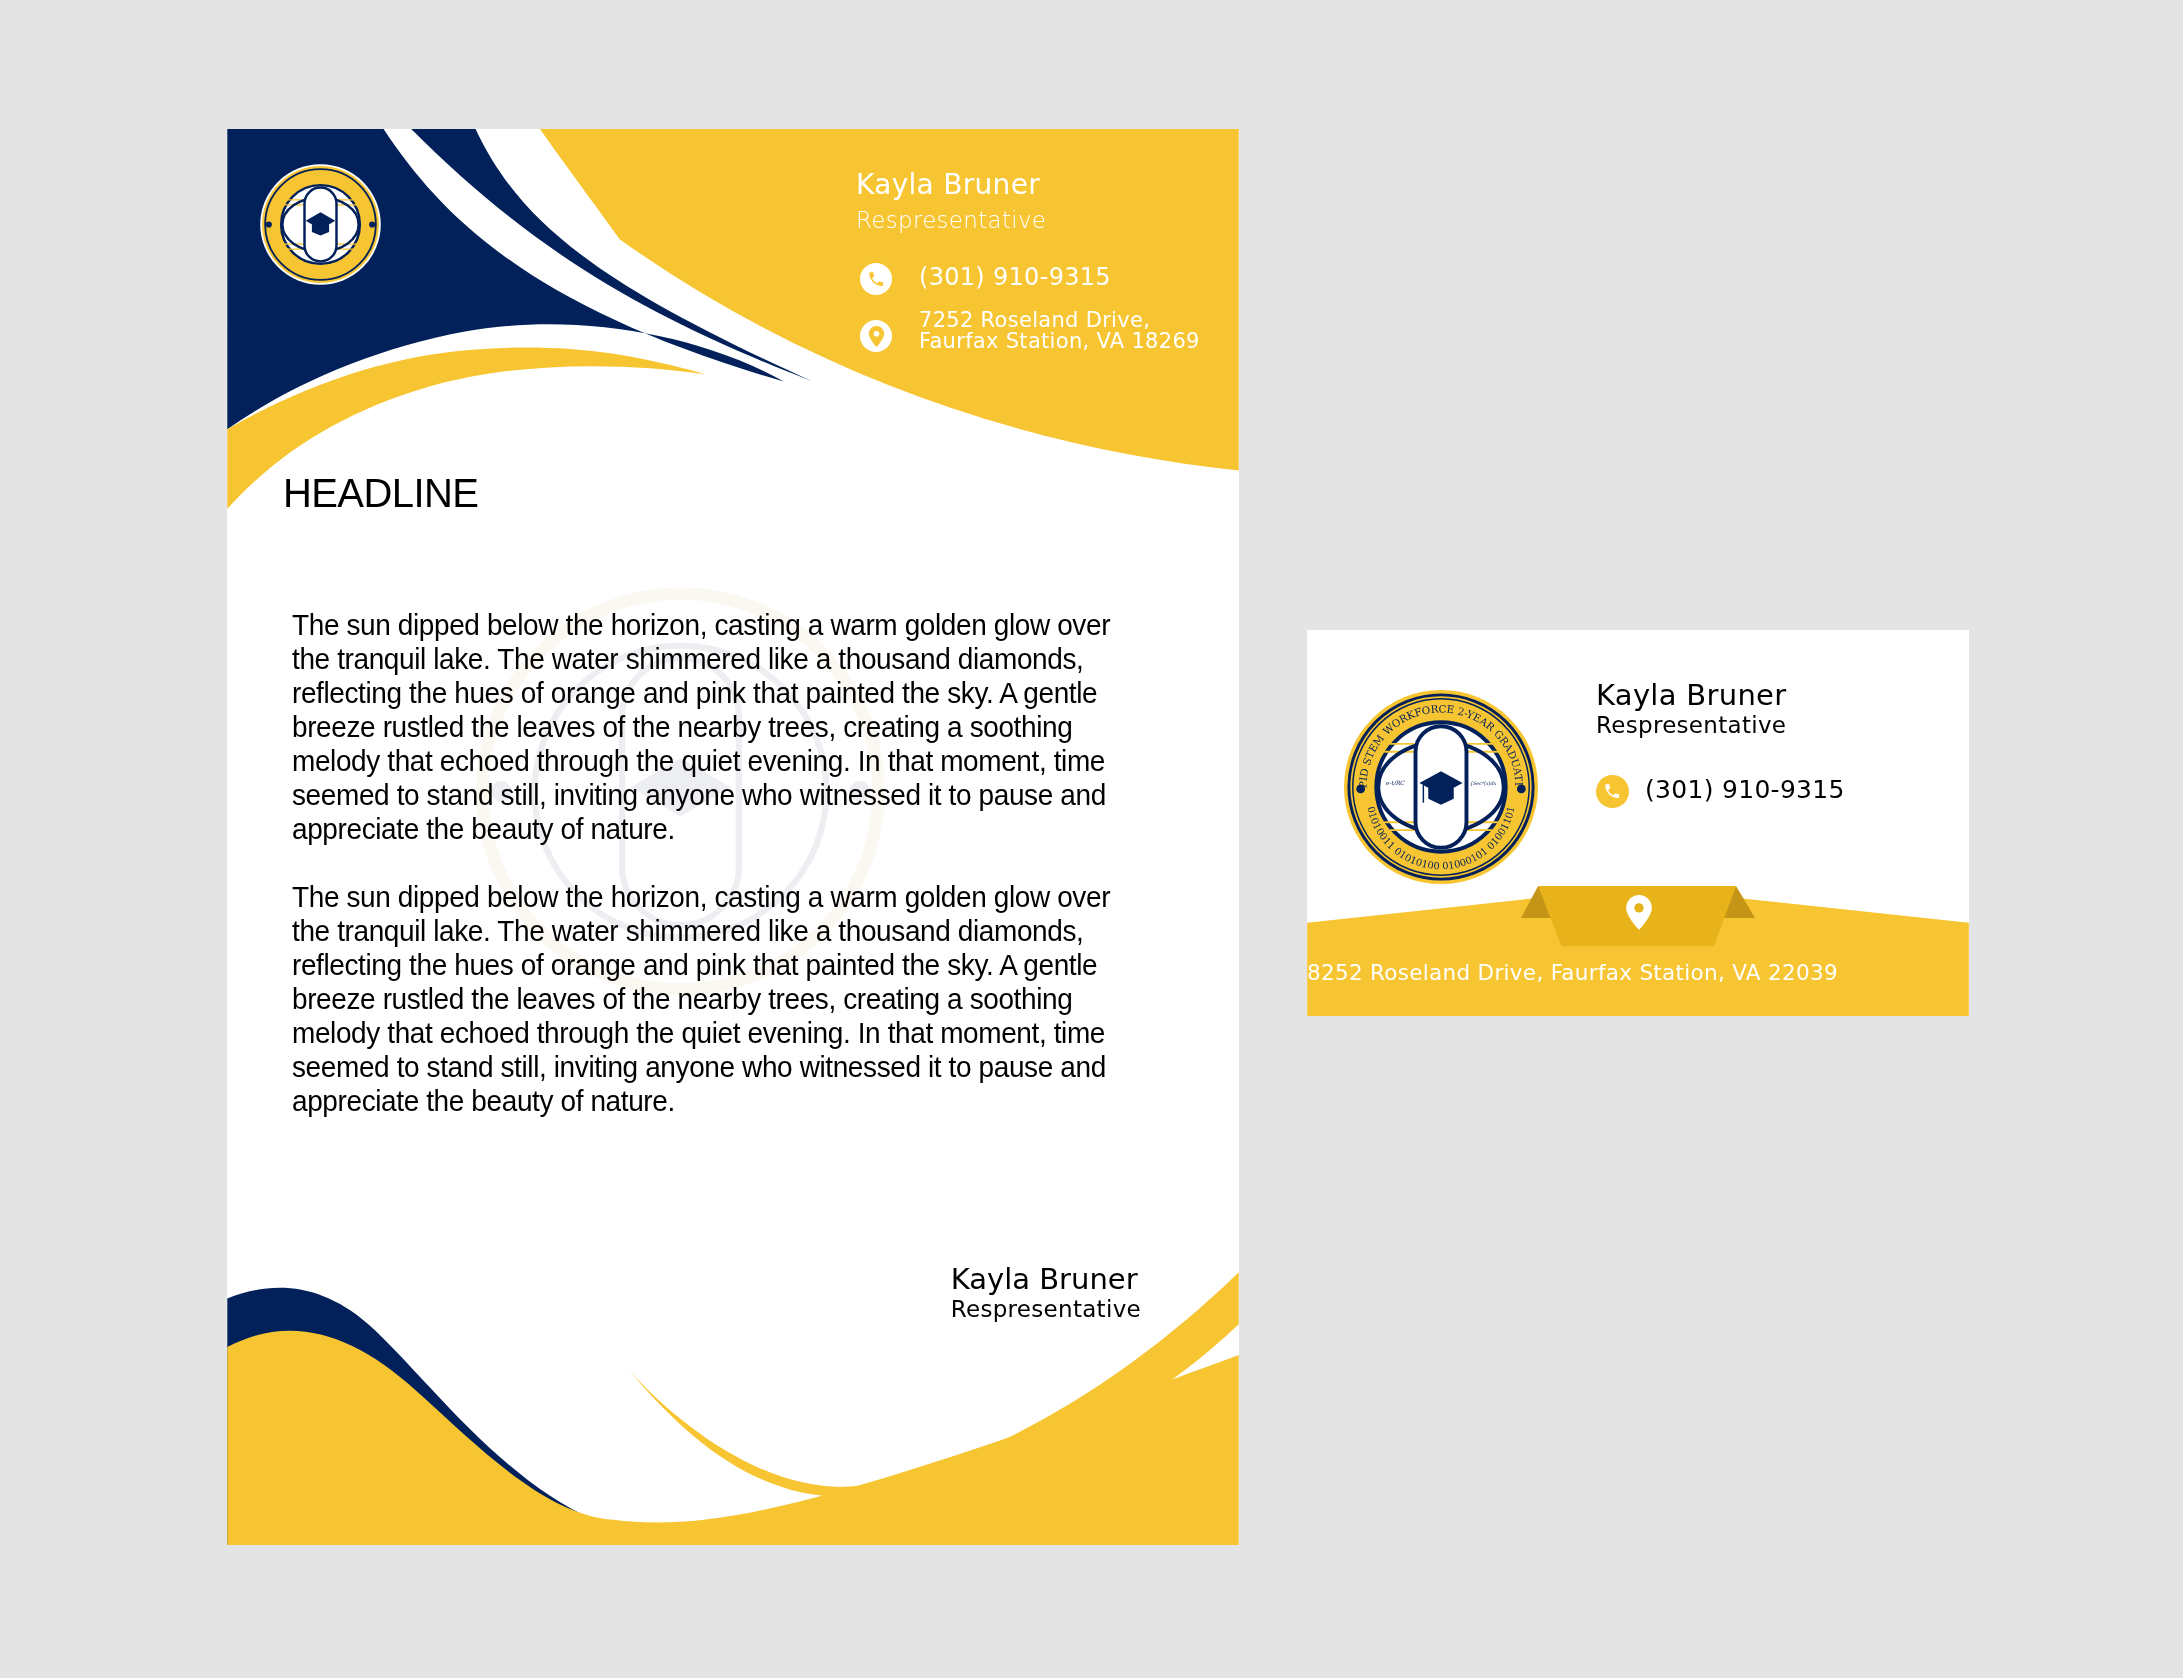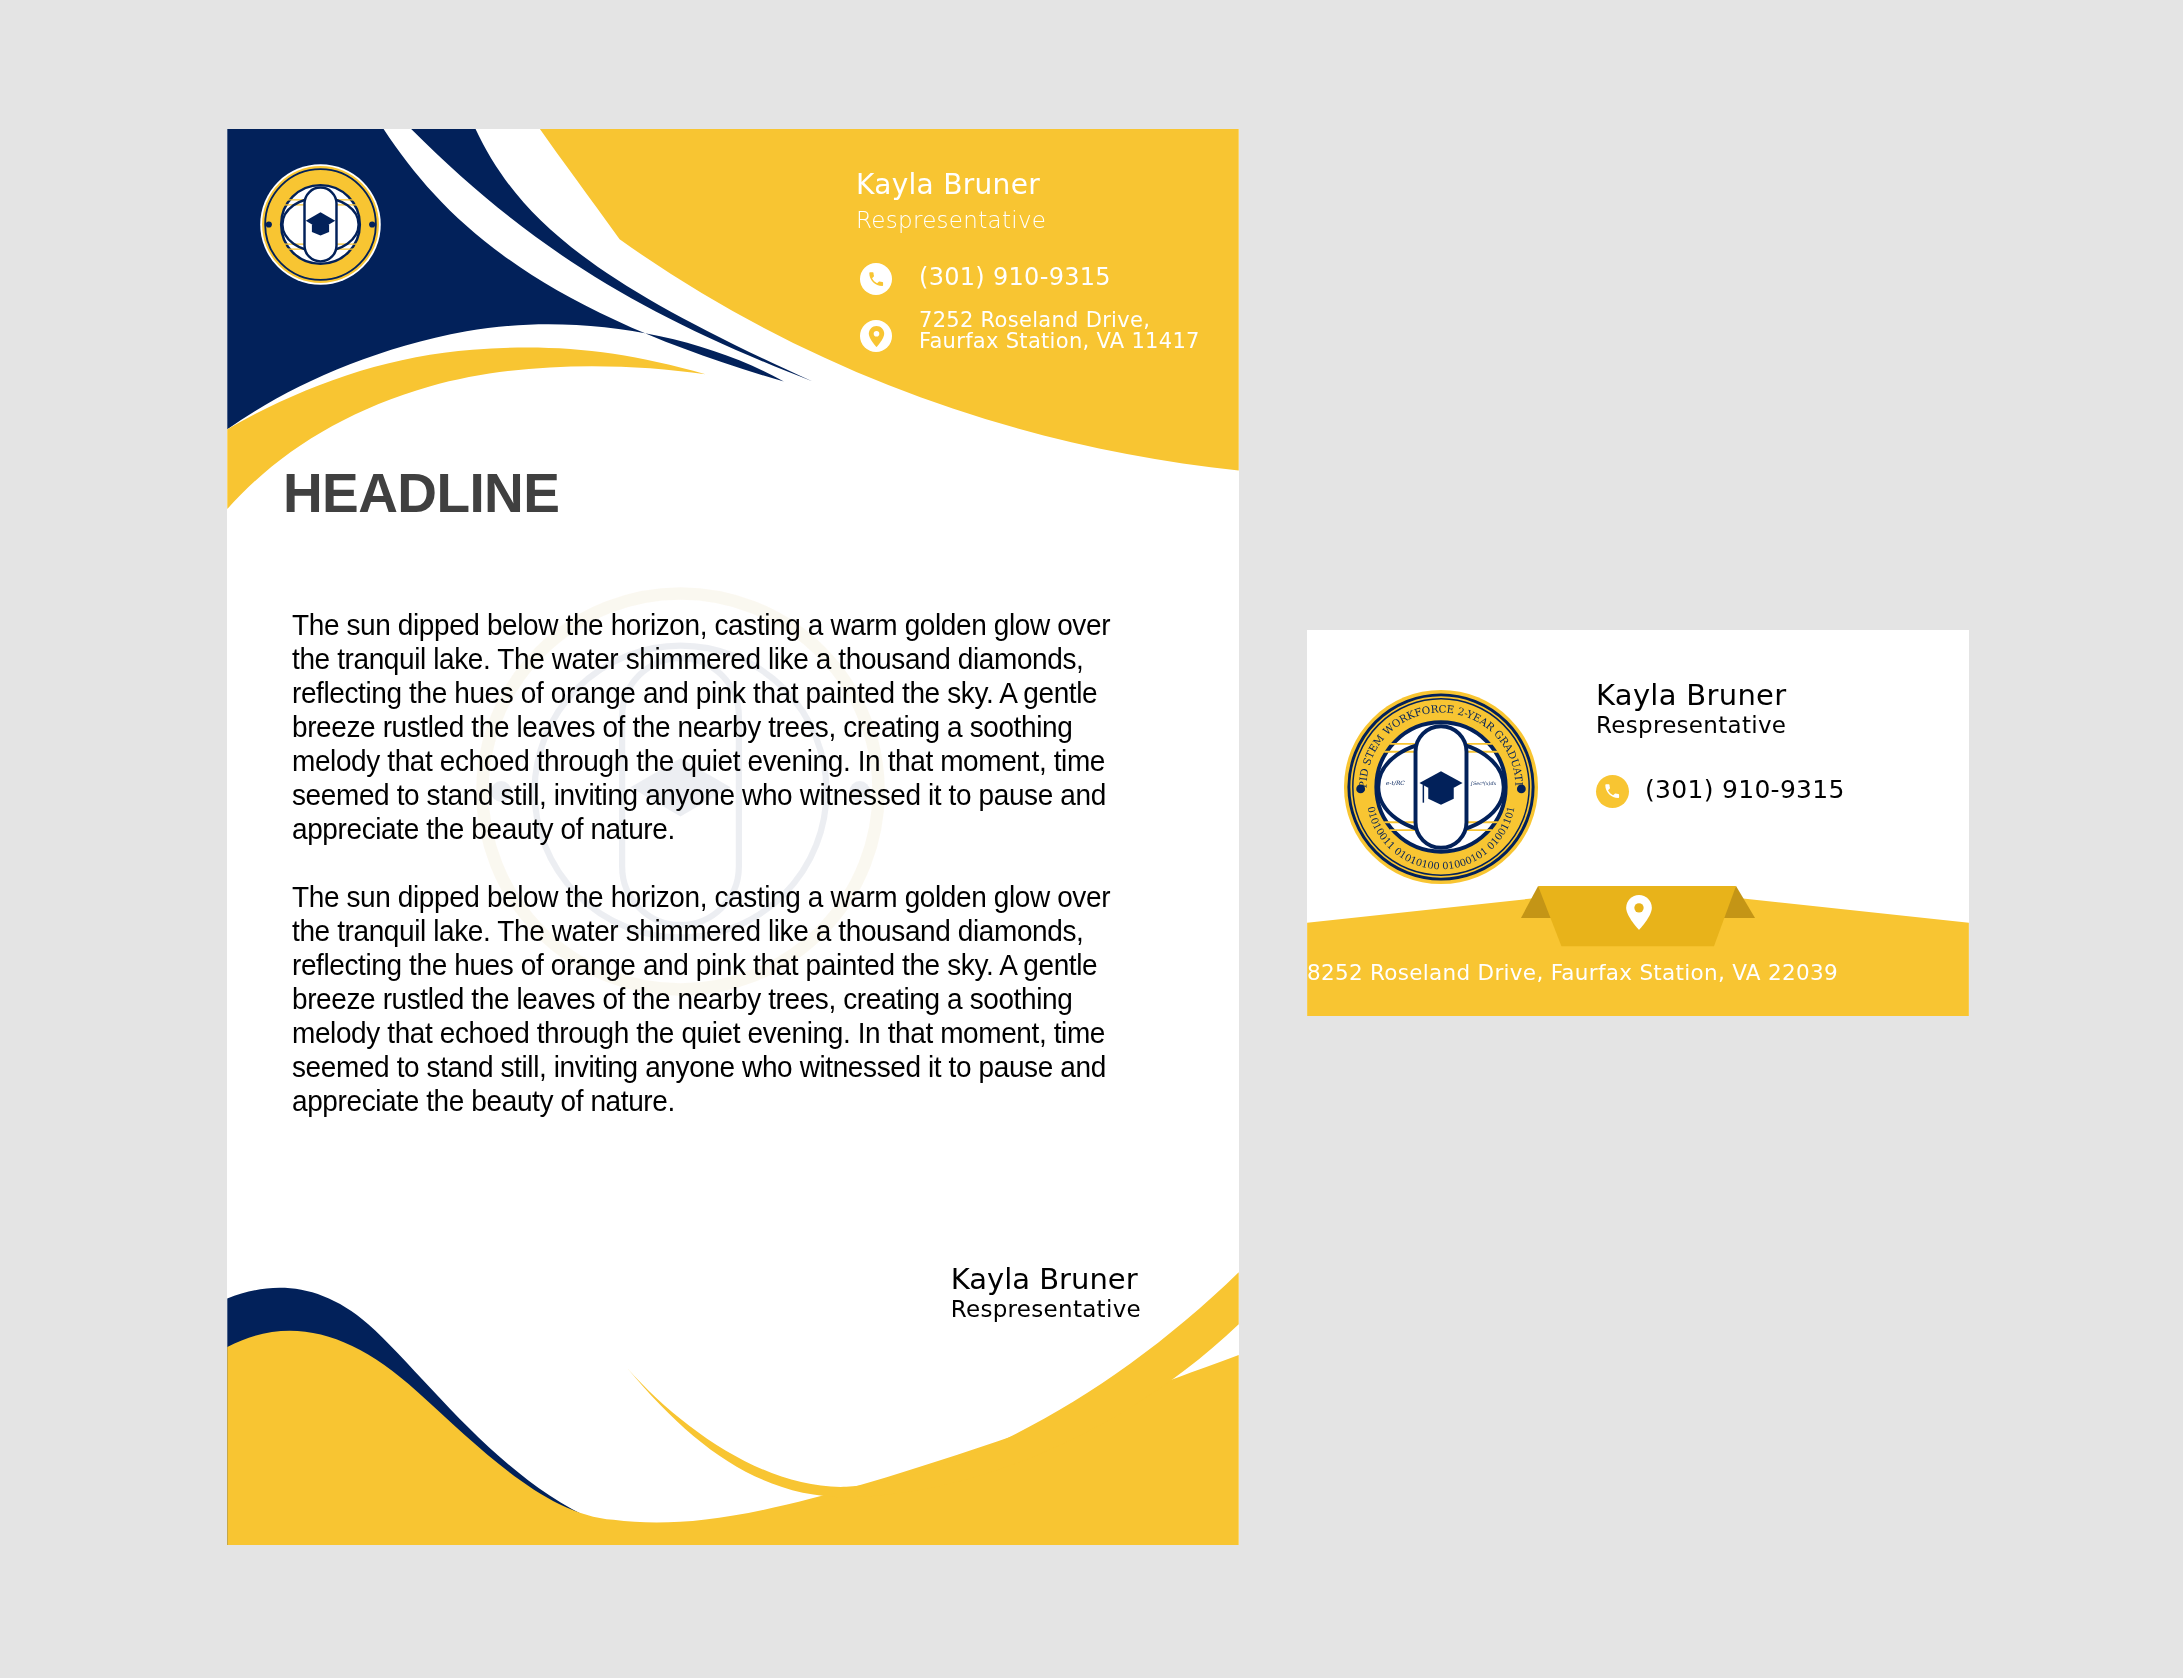--- a/index.html
+++ b/index.html
@@ -38,21 +38,21 @@
     position: absolute; left: 692px; top: 134px;
     color: #ffffff; font-size: 24px; white-space: nowrap; letter-spacing: 0.3px;
   }
   .lh-addr {
     position: absolute; left: 692px; top: 181px;
     color: #ffffff; font-size: 21px; line-height: 21px; white-space: nowrap; letter-spacing: 0.3px;
   }
   .lh-headline {
     position: absolute; left: 56px; top: 327px;
     font-family: "Liberation Sans", sans-serif;
-    font-weight: bold; font-size: 55px; line-height: 74px; color: #404040;
+    font-weight: normal; font-size: 40px; line-height: 74px; color: #000000;
     letter-spacing: -0.6px; white-space: nowrap;
   }
   .lh-body {
     position: absolute; left: 65px; top: 479px; width: 889px;
     font-family: "Liberation Sans", sans-serif; font-size: 29px; line-height: 34px;
     color: #000000; letter-spacing: -0.4px; transform: scaleX(0.965); transform-origin: left top;
   }
   .lh-body p { margin: 0 0 34px 0; }
   .lh-sig {
     position: absolute; right: 98px; top: 1133px; text-align: left;
@@ -144,21 +144,21 @@
   <div class="lh-phone">(301) 910-9315</div>
 
   <div class="lh-icon lh-pin-icon">
     <svg width="17" height="21" viewBox="0 0 24 30">
         <path d="M12 0C5.9 0 1 4.9 1 11c0 7.5 11 19 11 19s11-11.5 11-19C23 4.9 18.1 0 12 0z" fill="#f8c532"></path>
         <circle cx="12" cy="11" r="4" fill="#ffffff"></circle>
       </svg>
   </div>
   <div class="lh-addr">
     <div>7252 Roseland Drive,</div>
-    <div>Faurfax Station, VA 11417</div>
+    <div>Faurfax Station, VA 18269</div>
   </div>
 
   <svg class="watermark" viewBox="0 0 200 200">
     <circle cx="100" cy="100" r="95" fill="none" stroke="#c9a23a" stroke-width="6"></circle>
     <circle cx="100" cy="100" r="70" fill="none" stroke="#02215a" stroke-width="3"></circle>
     <rect x="72" y="36" width="56" height="128" rx="28" fill="none" stroke="#02215a" stroke-width="3"></rect>
     <polygon points="100,84 124,98 100,112 76,98" fill="#02215a"></polygon>
     <circle cx="14" cy="100" r="5" fill="#02215a"></circle>
       <circle cx="186" cy="100" r="5" fill="#02215a"></circle>
   </svg>

